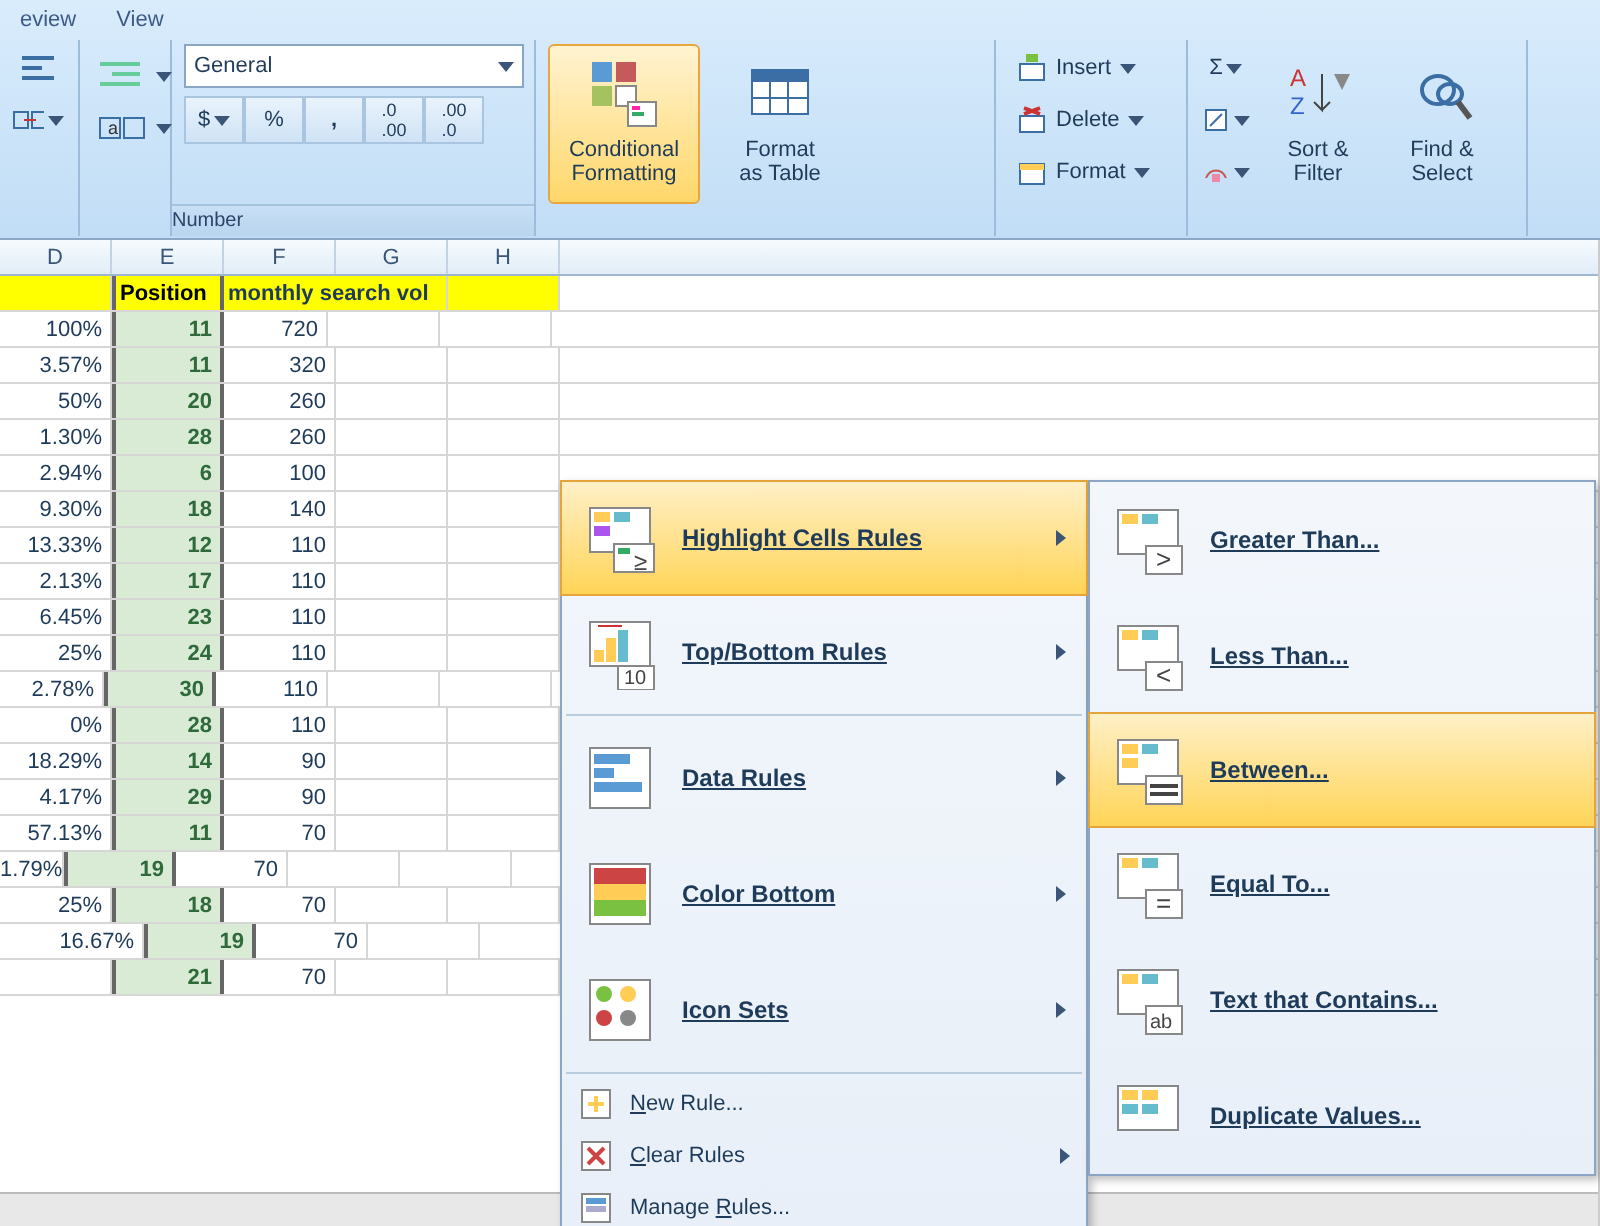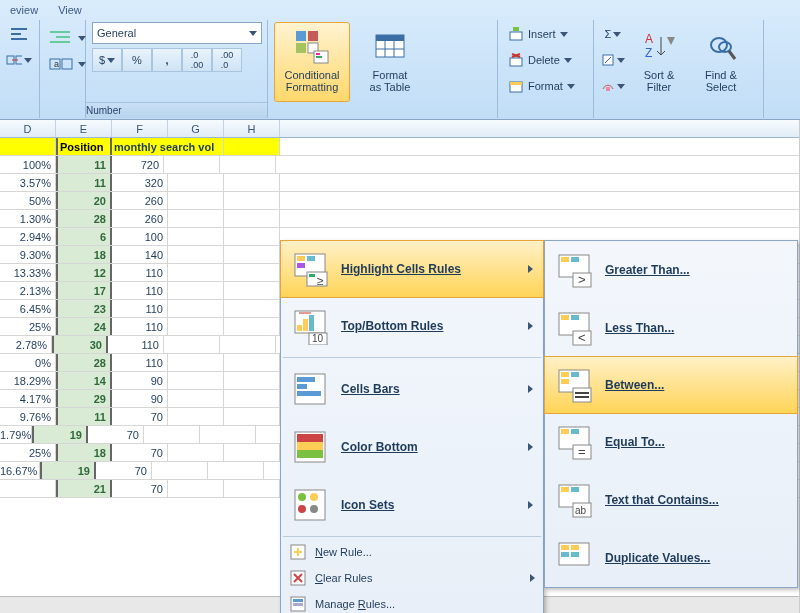--- a/index.html
+++ b/index.html
@@ -328,42 +328,42 @@
           <div class="cell" style="width:56px"></div>
         </div>
         <div class="row">
           <div class="cell" style="width:56px">4.17%</div>
           <div class="cell poscol" style="width:56px">29</div>
           <div class="cell" style="width:56px">90</div>
           <div class="cell" style="width:56px"></div>
           <div class="cell" style="width:56px"></div>
         </div>
         <div class="row">
-          <div class="cell" style="width:56px">9.76%</div>
+          <div class="cell" style="width:56px">57.13%</div>
           <div class="cell poscol" style="width:56px">11</div>
           <div class="cell" style="width:56px">70</div>
           <div class="cell" style="width:56px"></div>
           <div class="cell" style="width:56px"></div>
         </div>
         <div class="row">
           <div class="cell" style="width:32px">1.79%</div>
           <div class="cell poscol" style="width:56px">19</div>
           <div class="cell" style="width:56px">70</div>
           <div class="cell" style="width:56px"></div>
           <div class="cell" style="width:56px"></div>
         </div>
         <div class="row">
           <div class="cell" style="width:56px">25%</div>
           <div class="cell poscol" style="width:56px">18</div>
           <div class="cell" style="width:56px">70</div>
           <div class="cell" style="width:56px"></div>
           <div class="cell" style="width:56px"></div>
         </div>
         <div class="row">
-          <div class="cell" style="width:40px">16.67%</div>
+          <div class="cell" style="width:72px">16.67%</div>
           <div class="cell poscol" style="width:56px">19</div>
           <div class="cell" style="width:56px">70</div>
           <div class="cell" style="width:56px"></div>
           <div class="cell" style="width:56px"></div>
         </div>
         <div class="row">
           <div class="cell" style="width:56px"></div>
           <div class="cell poscol" style="width:56px">21</div>
           <div class="cell" style="width:56px">70</div>
           <div class="cell" style="width:56px"></div>
@@ -411,21 +411,21 @@
     <div class="dd-sep"></div>
     <div class="dd-item">
       <div class="ddic">
           <svg width="38" height="38">
             <rect x="4" y="4" width="30" height="30" fill="#fff" stroke="#888"></rect>
             <rect x="6" y="7" width="18" height="5" fill="#5b9bd5"></rect>
             <rect x="6" y="14" width="10" height="5" fill="#5b9bd5"></rect>
             <rect x="6" y="21" width="24" height="5" fill="#5b9bd5"></rect>
           </svg>
         </div>
-      <div class="ddlbl">Cells Bars</div>
+      <div class="ddlbl">Data Rules</div>
       <div class="arrow">
           <div class="tri"></div>
         </div>
     </div>
     <div class="dd-item">
       <div class="ddic">
           <svg width="38" height="38">
             <rect x="4" y="4" width="30" height="30" fill="#fff" stroke="#888"></rect>
             <rect x="6" y="6" width="26" height="8" fill="#c44"></rect>
             <rect x="6" y="14" width="26" height="8" fill="#fc5"></rect>

